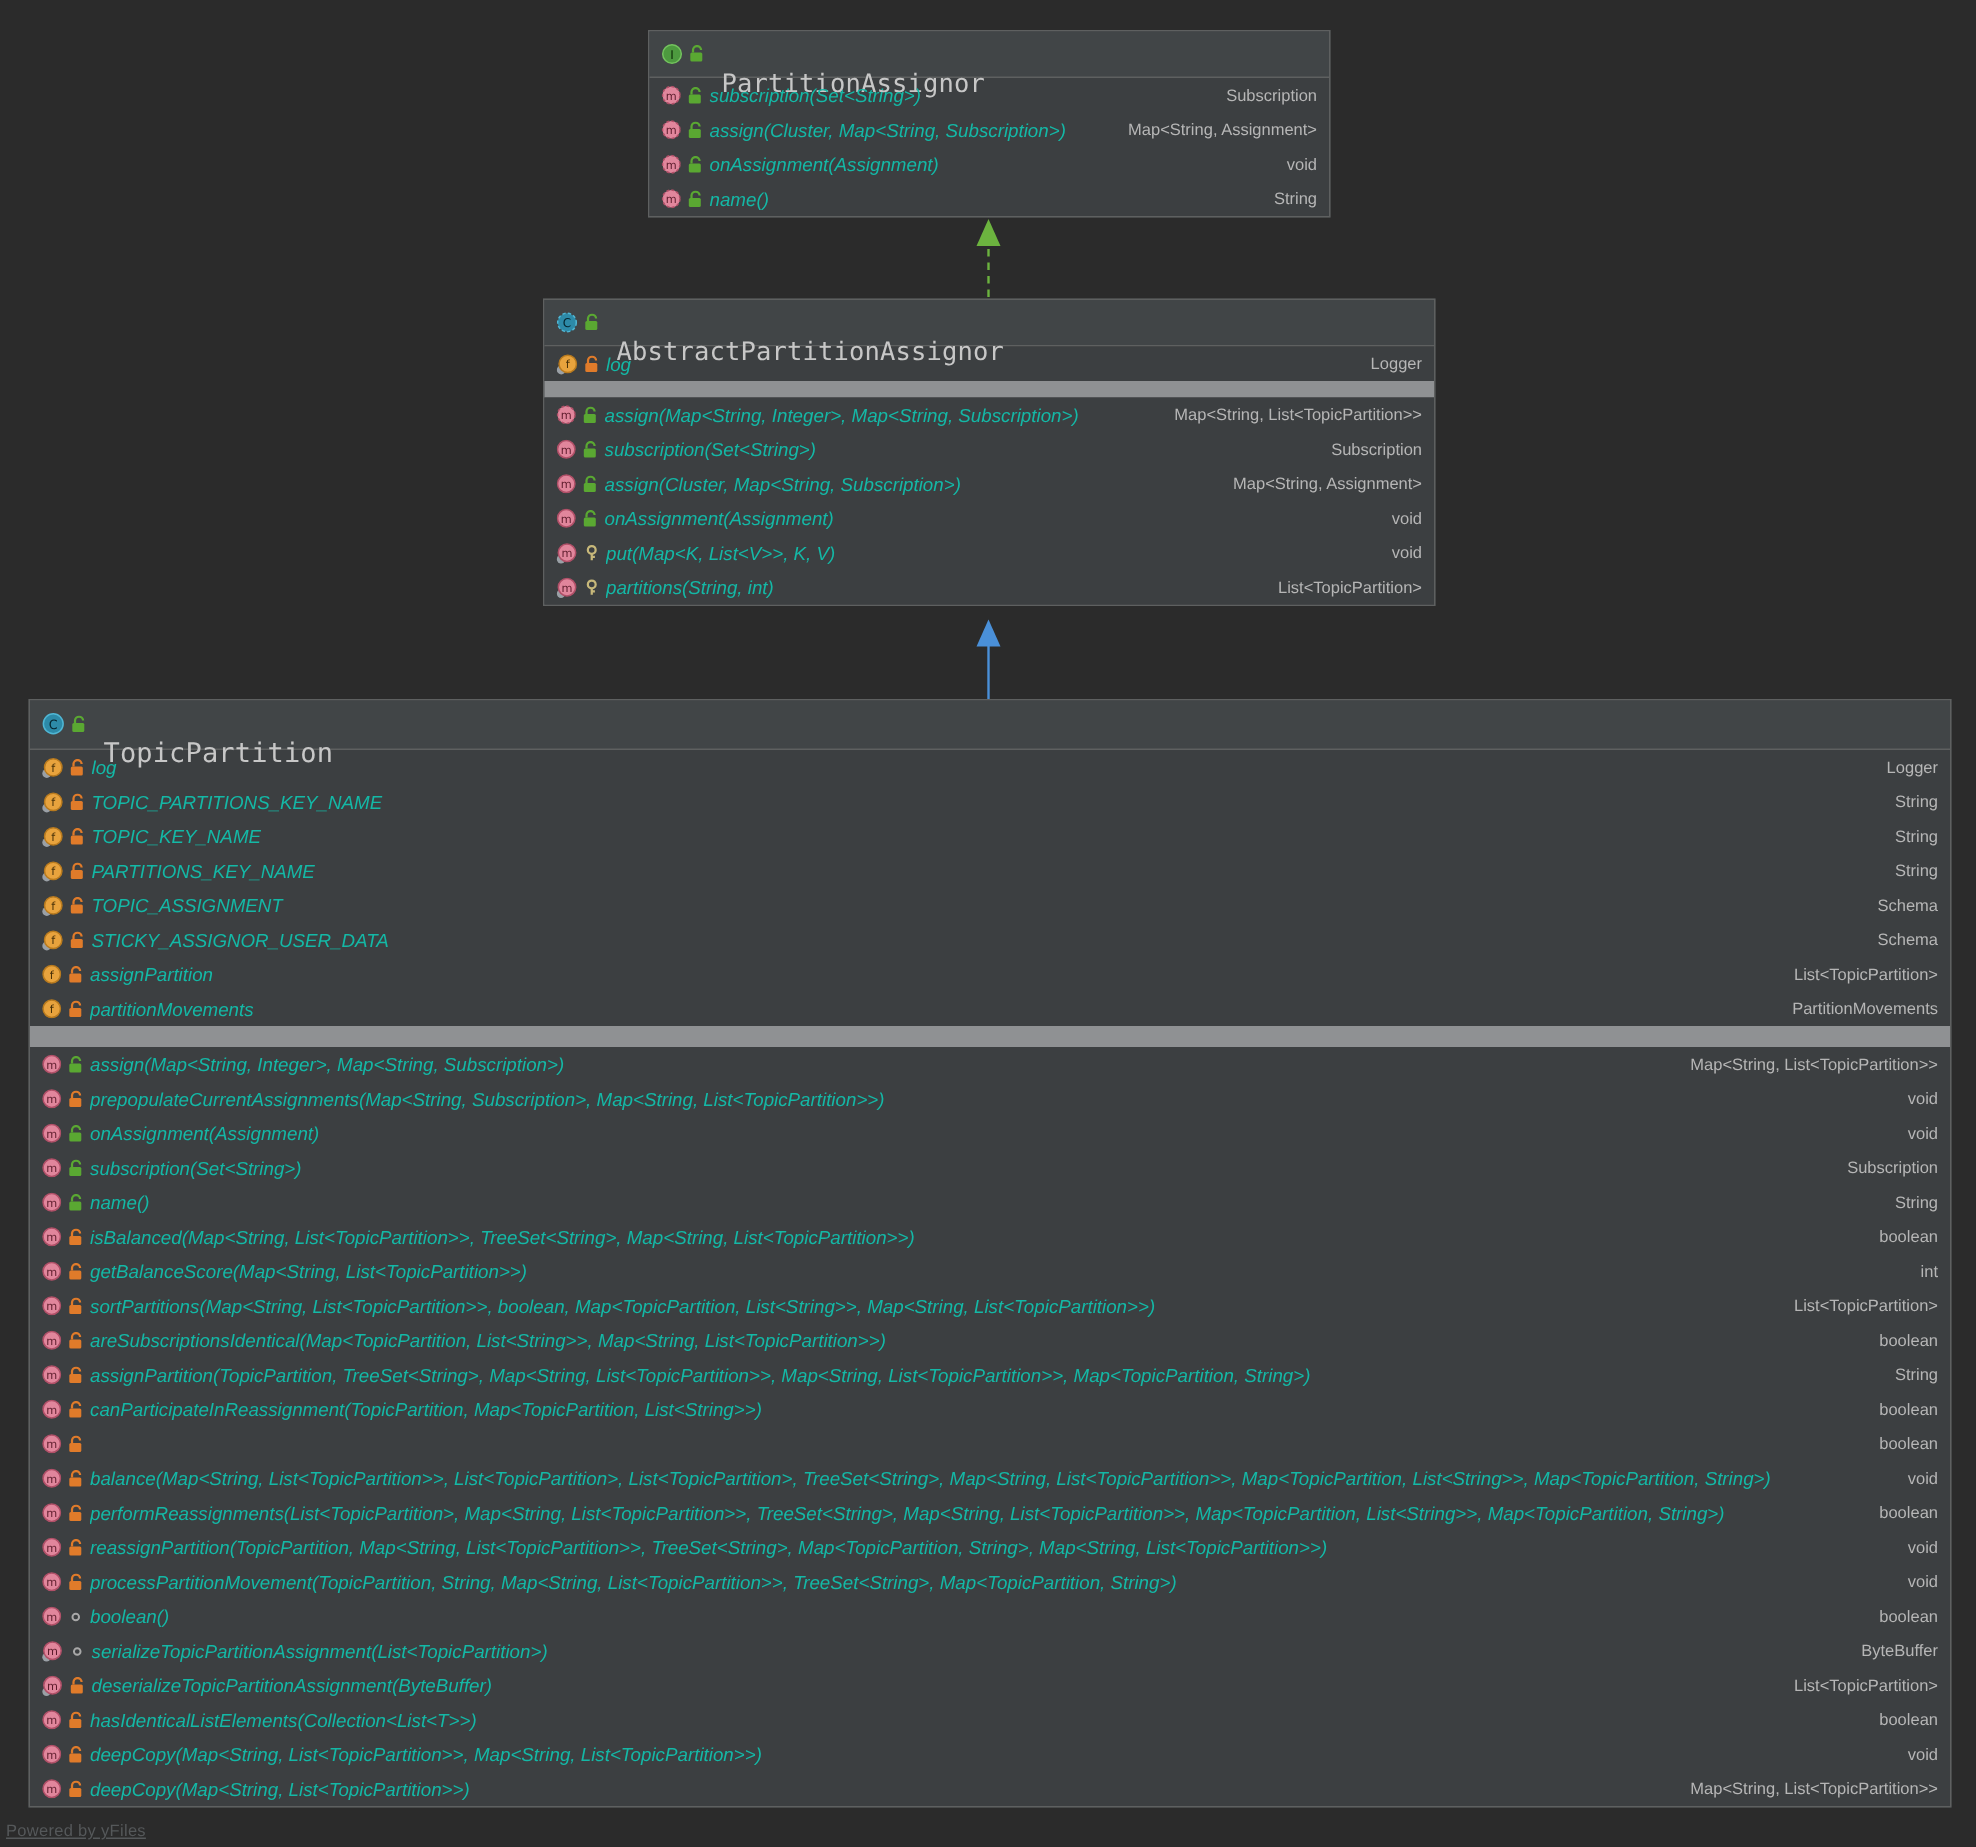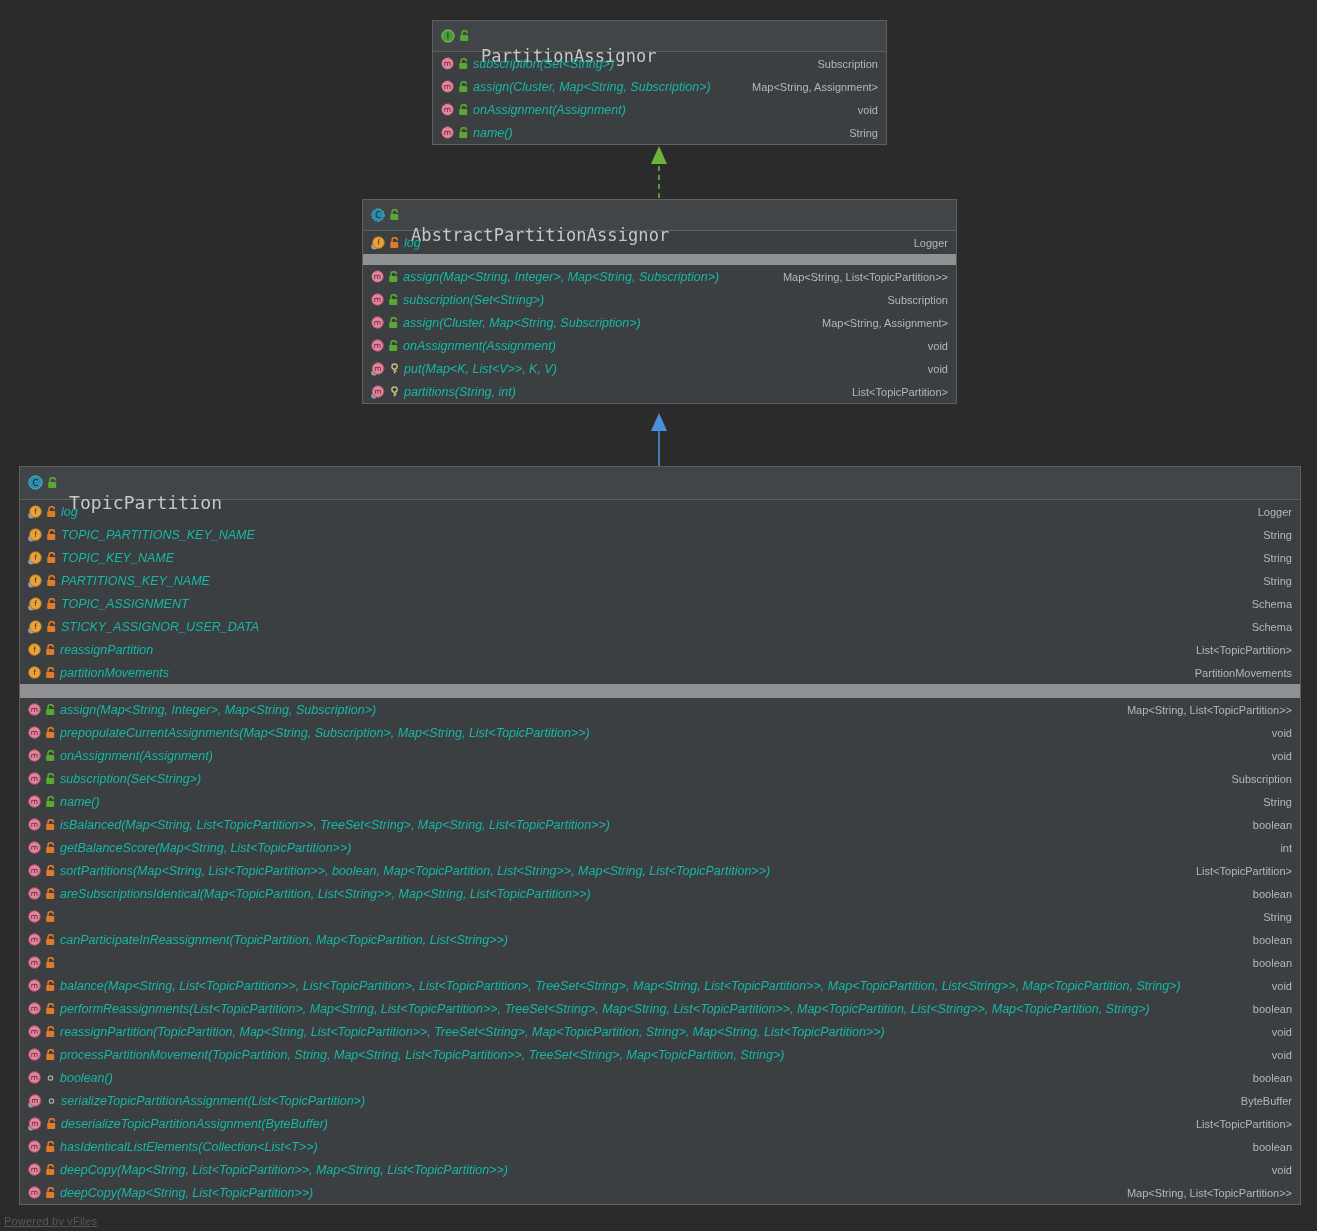--- a/index.html
+++ b/index.html
@@ -478,21 +478,21 @@
             <circle cx="6.5" cy="6.5" r="5.8" fill="#e8a33d" stroke="#b87a1e" stroke-width="1"></circle>
             <text x="6.5" y="9.4" font-size="7.5" font-family="DejaVu Sans, sans-serif" fill="#4a3208" text-anchor="middle">f</text>
           </svg>
         </span>
       <span class="ico">
           <svg width="11" height="12" viewBox="0 0 11 12">
             <path d="M3 5 V3.4 A2.6 2.6 0 0 1 8.4 3.4" fill="none" stroke="#e07b2a" stroke-width="1.5"></path>
             <rect x="1.2" y="5" width="8" height="6" rx="1" fill="#e07b2a"></rect>
           </svg>
         </span>
-      <span class="row-sig">reassignPartition</span>
+      <span class="row-sig">assignPartition</span>
       <span class="row-spacer"></span>
       <span class="row-type">List&lt;TopicPartition&gt;</span>
     </div>
     <div class="uml-row">
       <span class="ico">
           <svg width="13" height="13" viewBox="0 0 13 13">
             <circle cx="6.5" cy="6.5" r="5.8" fill="#e8a33d" stroke="#b87a1e" stroke-width="1"></circle>
             <text x="6.5" y="9.4" font-size="7.5" font-family="DejaVu Sans, sans-serif" fill="#4a3208" text-anchor="middle">f</text>
           </svg>
         </span>
@@ -670,20 +670,21 @@
             <circle cx="6.5" cy="6.5" r="5.8" fill="#e1869c" stroke="#b05068" stroke-width="1"></circle>
             <text x="6.5" y="9.4" font-size="7.5" font-family="DejaVu Sans, sans-serif" fill="#5c1b2b" text-anchor="middle">m</text>
           </svg>
         </span>
         <span class="ico">
           <svg width="11" height="12" viewBox="0 0 11 12">
             <path d="M3 5 V3.4 A2.6 2.6 0 0 1 8.4 3.4" fill="none" stroke="#e07b2a" stroke-width="1.5"></path>
             <rect x="1.2" y="5" width="8" height="6" rx="1" fill="#e07b2a"></rect>
           </svg>
         </span>
+        <span class="row-sig">assignPartition(TopicPartition, TreeSet&lt;String&gt;, Map&lt;String, List&lt;TopicPartition&gt;&gt;, Map&lt;String, List&lt;TopicPartition&gt;&gt;, Map&lt;TopicPartition, String&gt;)</span>
         <span class="row-spacer"></span>
         <span class="row-type">String</span>
       </div>
       <div class="uml-row">
         <span class="ico">
           <svg width="13" height="13" viewBox="0 0 13 13">
             <circle cx="6.5" cy="6.5" r="5.8" fill="#e1869c" stroke="#b05068" stroke-width="1"></circle>
             <text x="6.5" y="9.4" font-size="7.5" font-family="DejaVu Sans, sans-serif" fill="#5c1b2b" text-anchor="middle">m</text>
           </svg>
         </span>

